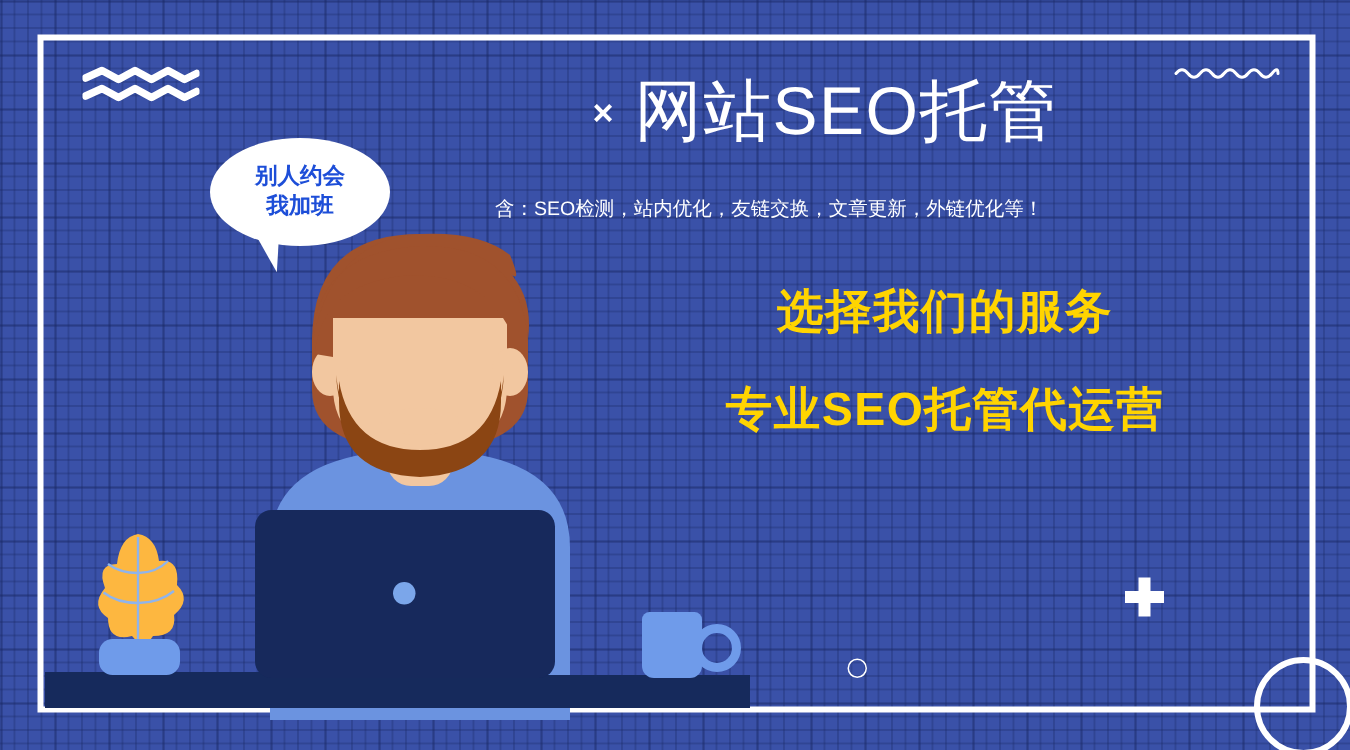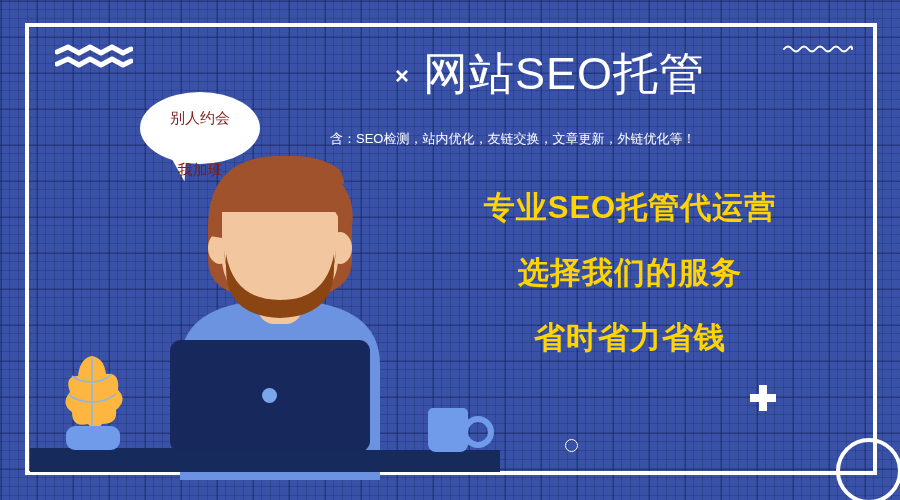--- a/index.html
+++ b/index.html
@@ -59,21 +59,21 @@
     line-height:1;white-space:nowrap;
   }
 
   
   .bubble{
     position:absolute;left:140px;top:92px;width:120px;height:72px;
     background:#ffffff;border-radius:50%;
     display:flex;flex-direction:column;align-items:center;justify-content:center;
     z-index:6;
   }
-  .bubble-line{color:#7f1d1d;font-size:15px;line-height:20px;font-weight:normal;white-space:nowrap;margin-top:32px;}
+  .bubble-line{color:#1d4ed8;font-size:15px;line-height:20px;font-weight:bold;white-space:nowrap;}
   .bubble-tail{
     position:absolute;left:170px;top:152px;width:0;height:0;z-index:5;
     border-left:13px solid transparent;border-right:5px solid transparent;
     border-top:30px solid #ffffff;transform:rotate(-6deg);
   }
 
   
   .char{position:absolute;left:150px;top:150px;width:260px;height:330px;z-index:3;}
 
   
@@ -137,23 +137,22 @@
     <path d="M2,7 Q6,2 10,7 T18,7 T26,7 T34,7 T42,7 T50,7 T58,7 T66,7 T70,7" fill="none" stroke="#ffffff" stroke-width="2" stroke-linecap="round"></path>
   </svg>
 
   <div class="title-row">
     <span class="title-x">×</span>
     <span class="title-main">网站SEO托管</span>
   </div>
   <div class="subtitle">含：SEO检测，站内优化，友链交换，文章更新，外链优化等！</div>
 
   <div class="slogans">
+    <div class="slogan">选择我们的服务</div>
     <div class="slogan">专业SEO托管代运营</div>
-    <div class="slogan">选择我们的服务</div>
-    <div class="slogan">省时省力省钱</div>
   </div>
 
   <div class="bubble-tail"></div>
   <div class="bubble">
     <div class="bubble-line">别人约会</div>
     <div class="bubble-line">我加班</div>
   </div>
 
   <svg class="char" viewBox="0 0 260 330">
 

